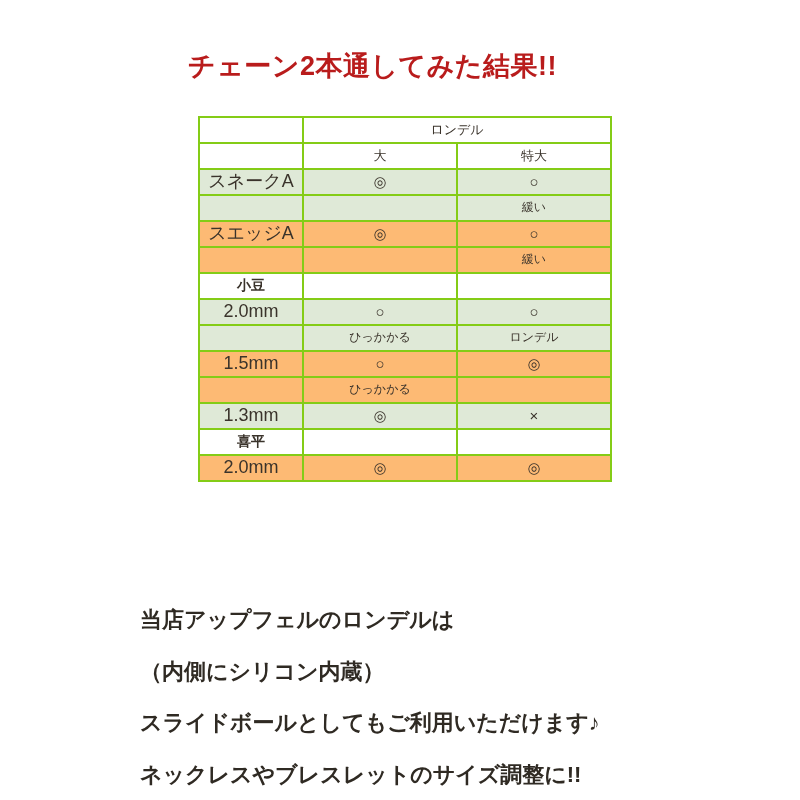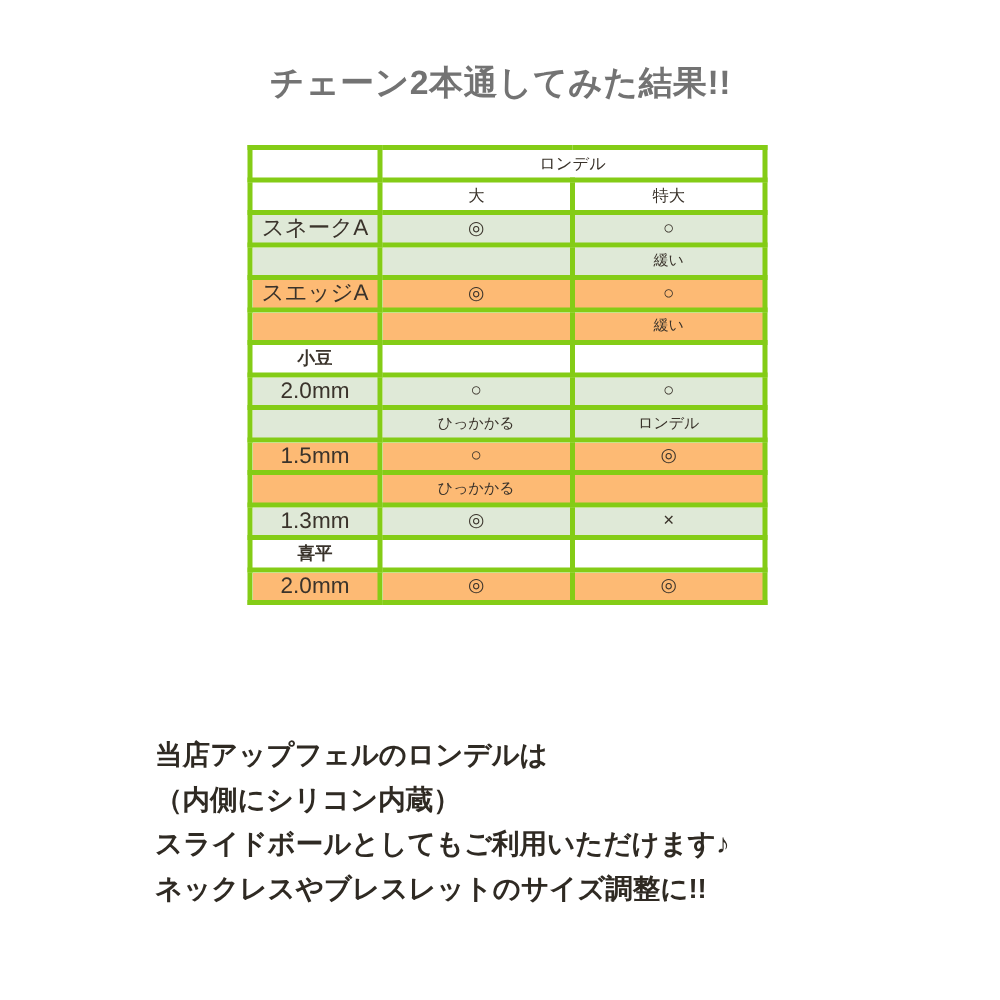--- a/index.html
+++ b/index.html
@@ -15,43 +15,43 @@
     overflow: hidden;
   }
   .page {
     position: relative;
     width: 800px;
     height: 800px;
     box-sizing: border-box;
   }
   .headline {
     position: absolute;
-    left: 216px;
+    left: 188px;
     top: 48px;
     font-size: 27px;
     font-weight: bold;
     letter-spacing: 0.5px;
-    color: #737373;
+    color: #b91c1c;
     white-space: nowrap;
   }
   .table-wrap {
     position: absolute;
     left: 198px;
     top: 116px;
     width: 412px;
   }
   table.compat {
     border-collapse: collapse;
     width: 412px;
     table-layout: fixed;
     font-size: 13px;
     color: #3a332b;
   }
   table.compat td {
-    border: 4px solid #84cc16;
+    border: 2px solid #84cc16;
     height: 26px;
     padding: 0 6px;
     text-align: center;
     vertical-align: middle;
     line-height: 1.1;
     box-sizing: border-box;
     overflow: hidden;
     white-space: nowrap;
   }
   col.c-label { width: 104px; }
@@ -93,21 +93,21 @@
   .footer {
     position: absolute;
     left: 124px;
     top: 586px;
     font-size: 22px;
     font-weight: bold;
     line-height: 1.62;
     color: #2f2a23;
     white-space: nowrap;
   }
-  .footer div { margin: 0; padding: 0; }
+  .footer div { margin: 16px; padding: 0; }
 </style>
 </head>
 <body>
 
 <div class="page">
 
   <div class="headline">チェーン2本通してみた結果!!</div>
 
   <div class="table-wrap">
     <table class="compat">

